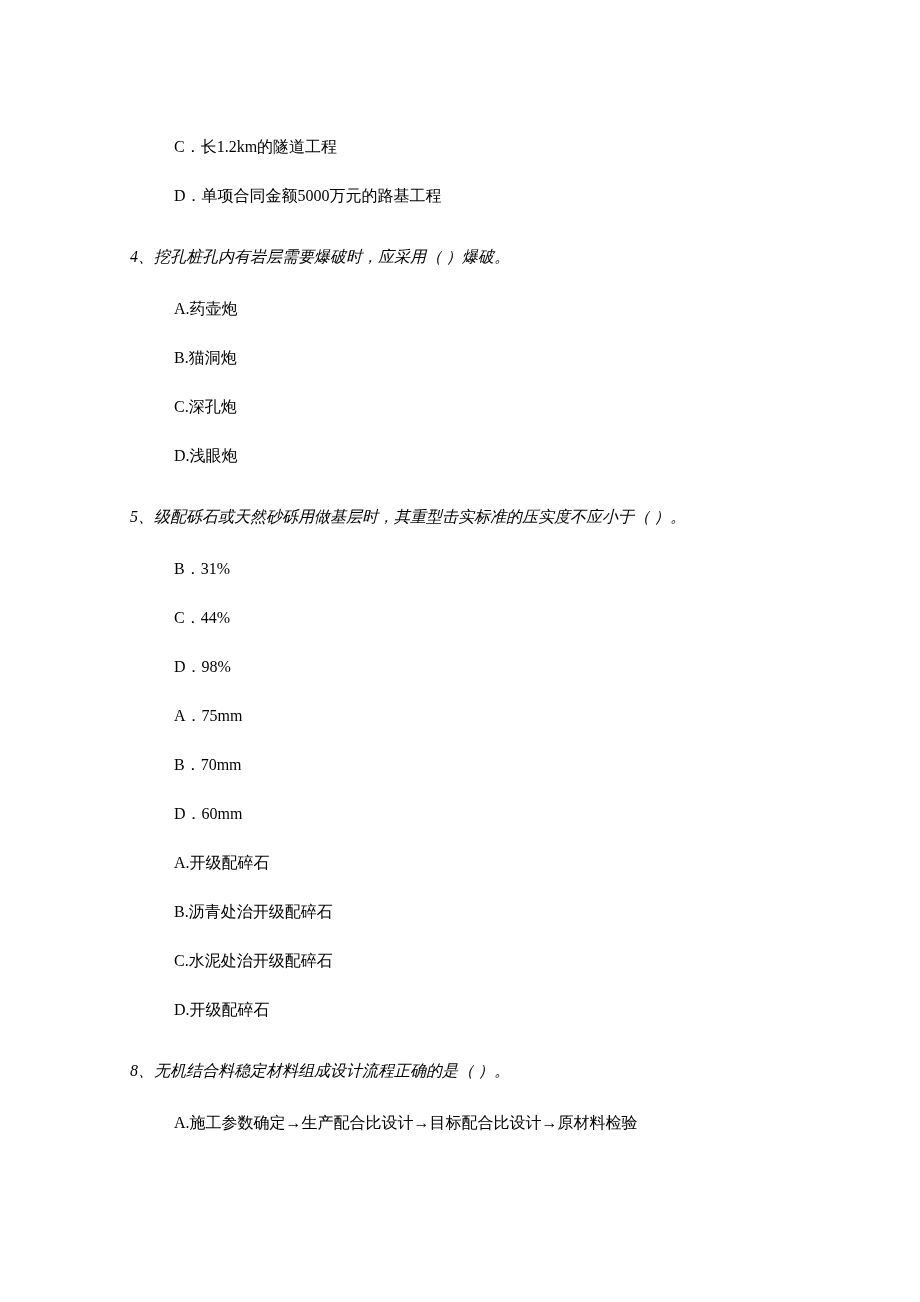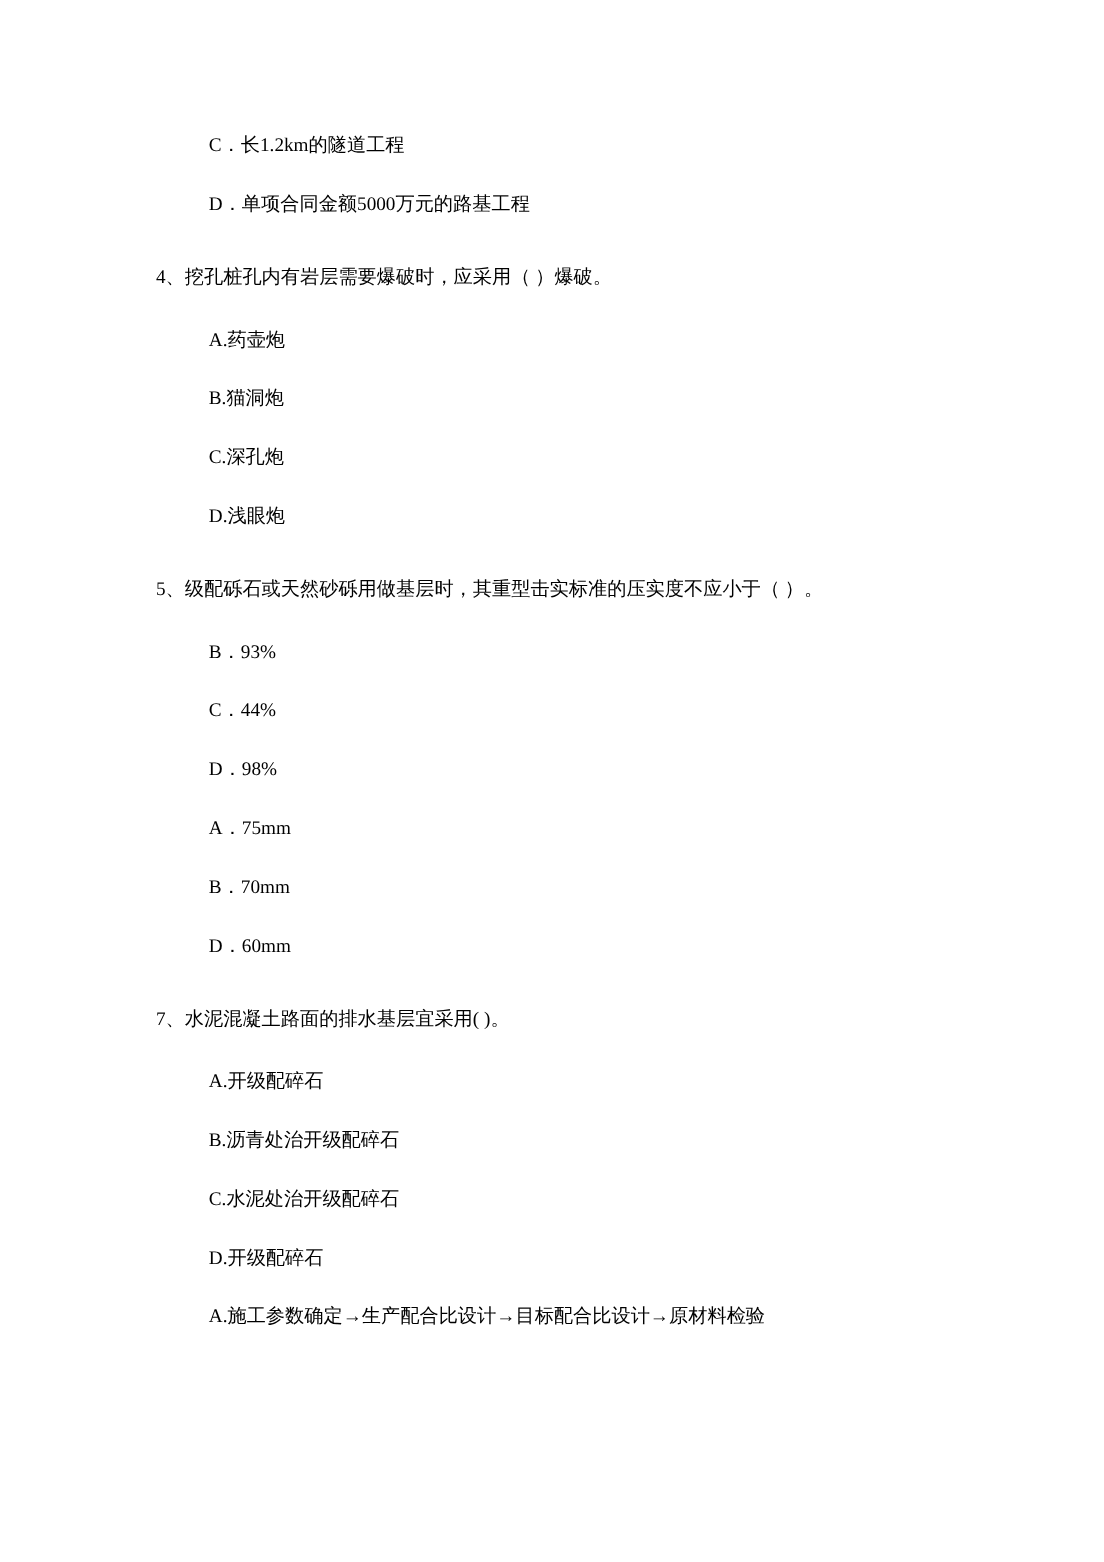--- a/index.html
+++ b/index.html
@@ -13,52 +13,54 @@
   }
   .page {
     width: 920px;
     min-height: 1302px;
     box-sizing: border-box;
     padding: 110px 130px 40px 130px;
     position: relative;
   }
   .option {
     padding-left: 44px;
+    margin-top: 25px;
     margin-bottom: 25px;
   }
   .question {
     padding-left: 0px;
     margin-top: 37px;
     margin-bottom: 28px;
+    font-style: italic;
   }
 </style>
 </head>
 <body>
 
 <div class="page">
 
   <div class="option">C．长1.2km的隧道工程</div>
   <div class="option">D．单项合同金额5000万元的路基工程</div>
 
   <div class="question">4、挖孔桩孔内有岩层需要爆破时，应采用（   ）爆破。</div>
   <div class="option">A.药壶炮</div>
   <div class="option">B.猫洞炮</div>
   <div class="option">C.深孔炮</div>
   <div class="option">D.浅眼炮</div>
 
   <div class="question">5、级配砾石或天然砂砾用做基层时，其重型击实标准的压实度不应小于（    ）。</div>
-  <div class="option">B．93%</div>
+  <div class="option">B．31%</div>
   <div class="option">C．44%</div>
   <div class="option">D．98%</div>
 
   <div class="option">A．75mm</div>
   <div class="option">B．70mm</div>
   <div class="option">D．60mm</div>
 
-  <div class="question">7、水泥混凝土路面的排水基层宜采用(     )。</div>
   <div class="option">A.开级配碎石</div>
   <div class="option">B.沥青处治开级配碎石</div>
   <div class="option">C.水泥处治开级配碎石</div>
   <div class="option">D.开级配碎石</div>
 
+  <div class="question">8、无机结合料稳定材料组成设计流程正确的是（    ）。</div>
   <div class="option">A.施工参数确定→生产配合比设计→目标配合比设计→原材料检验</div>
 
 </div>
 
 </body></html>

